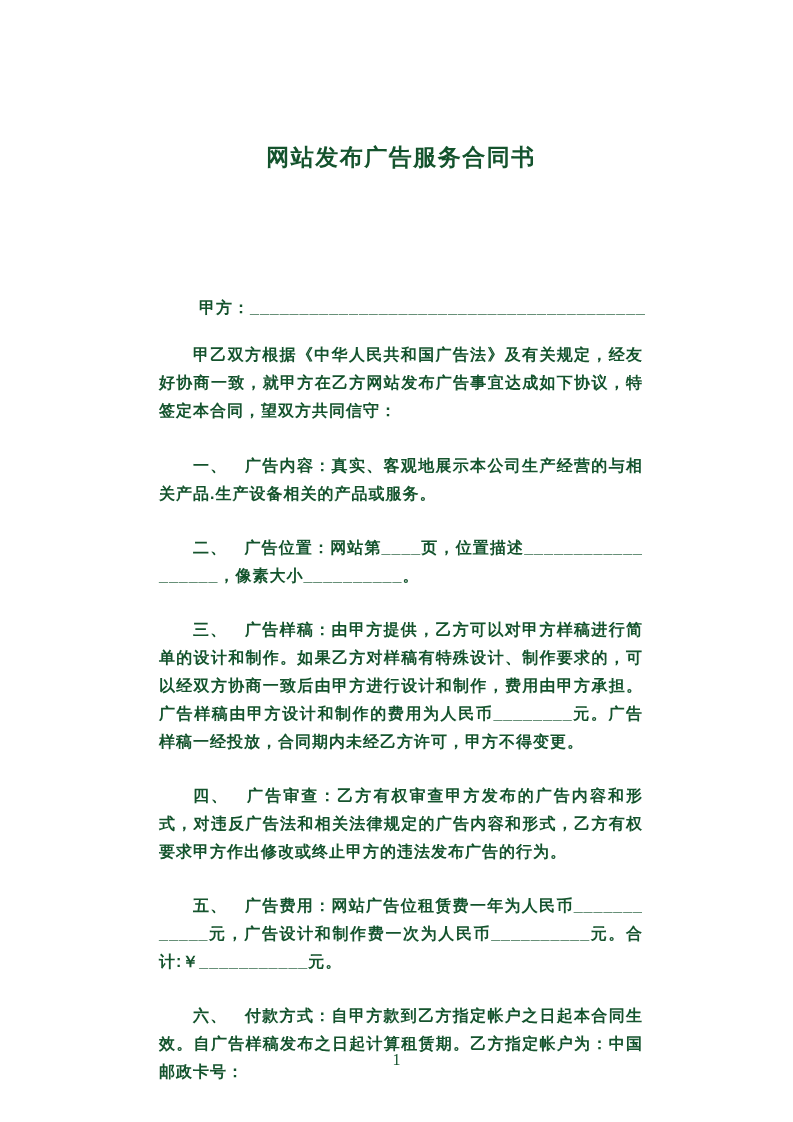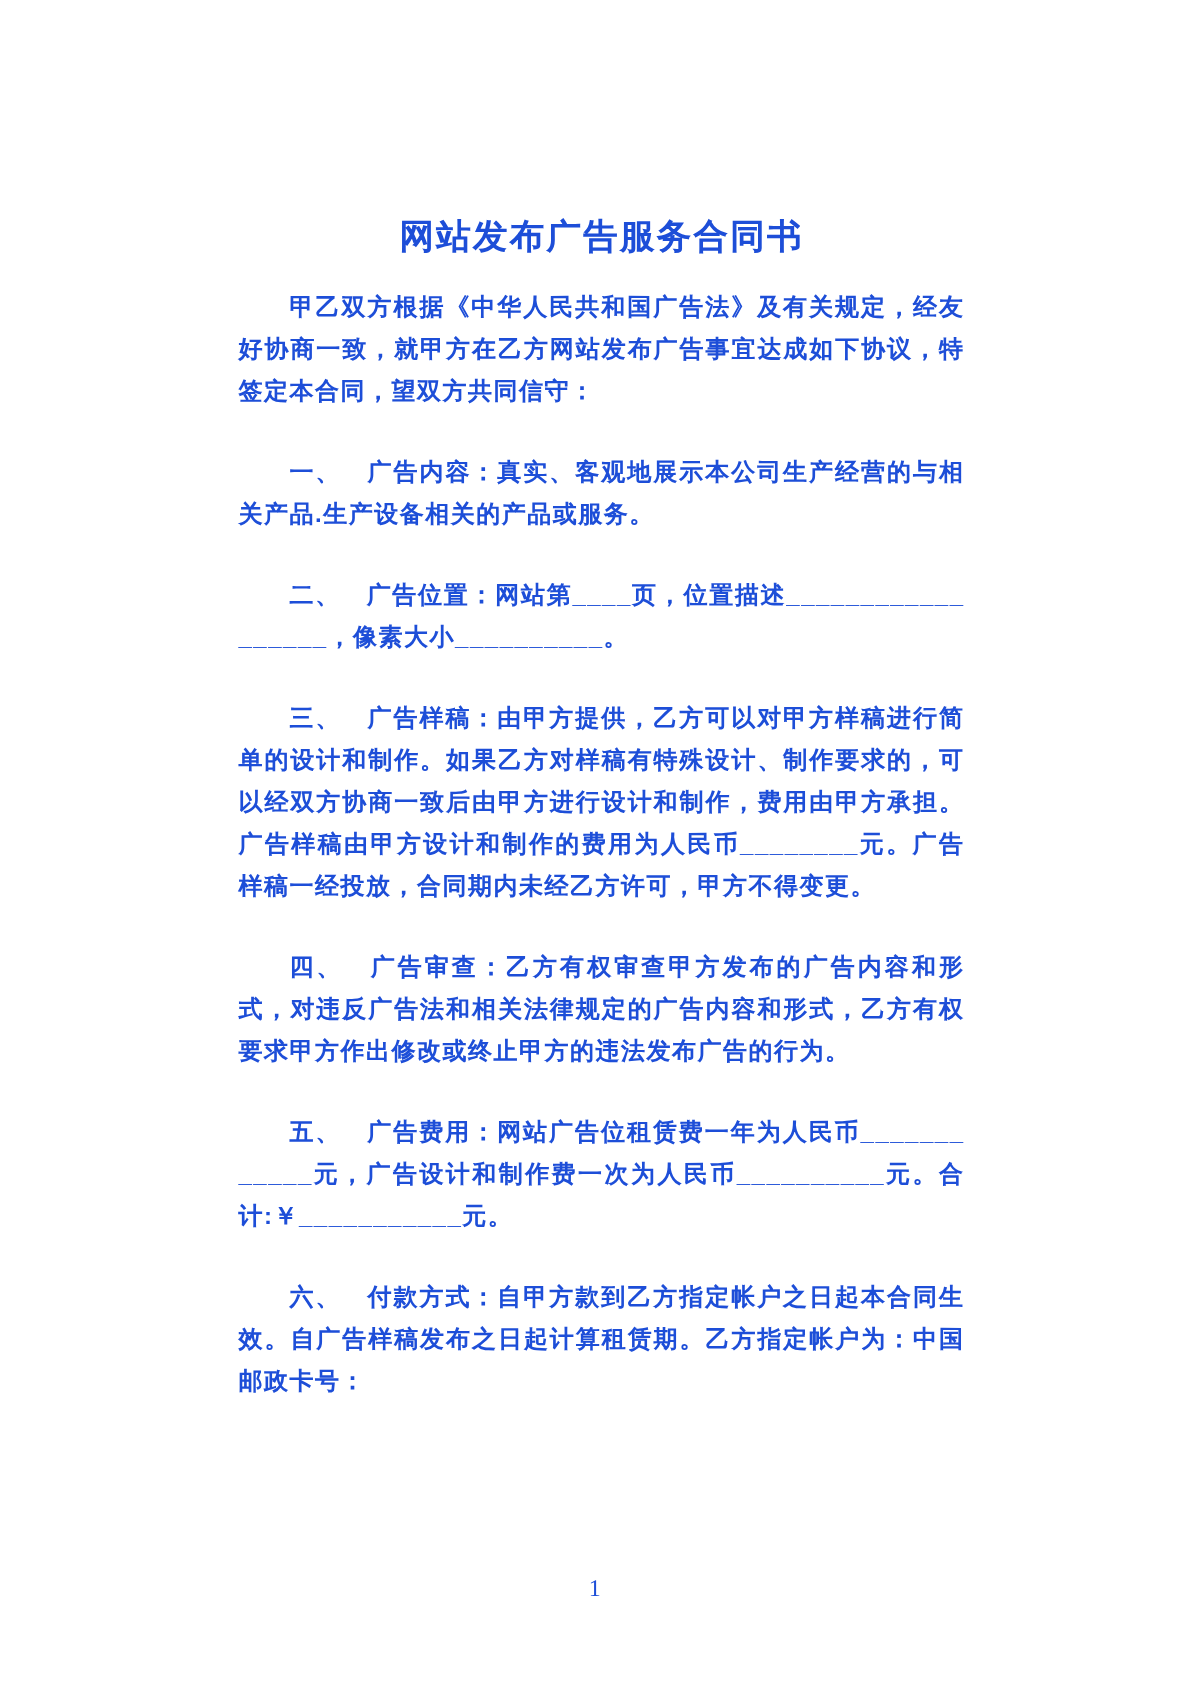--- a/index.html
+++ b/index.html
@@ -10,21 +10,21 @@
   .page {
     position: relative;
     width: 659px;
     height: 1122px;
     margin: 0 auto;
     background: #ffffff;
     box-sizing: border-box;
     padding: 142px 83px 0 92px;
     font-family: "Liberation Sans", sans-serif;
     font-weight: bold;
-    color: #1d4ed8;
+    color: #14532d;
     overflow: hidden;
   }
   .doc-title {
     margin: 0;
     font-size: 23px;
     line-height: 30px;
     text-align: center;
     font-weight: bold;
     letter-spacing: 1.5px;
   }
@@ -67,20 +67,23 @@
     line-height: 20px;
   }
 </style>
 </head>
 <body>
 
 <div class="page">
 
   <h1 class="doc-title">网站发布广告服务合同书</h1>
 
+  <div class="party-line first">
+    <span>甲方：</span><span>________________________________________</span>
+  </div>
 
 
   <p class="para intro">甲乙双方根据《中华人民共和国广告法》及有关规定，经友好协商一致，就甲方在乙方网站发布广告事宜达成如下协议，特签定本合同，望双方共同信守：</p>
 
   <p class="para">一、　广告内容：真实、客观地展示本公司生产经营的与相关产品.生产设备相关的产品或服务。</p>
 
   <p class="para">二、　广告位置：网站第____页，位置描述__________________，像素大小__________。</p>
 
   <p class="para">三、　广告样稿：由甲方提供，乙方可以对甲方样稿进行简单的设计和制作。如果乙方对样稿有特殊设计、制作要求的，可以经双方协商一致后由甲方进行设计和制作，费用由甲方承担。广告样稿由甲方设计和制作的费用为人民币________元。广告样稿一经投放，合同期内未经乙方许可，甲方不得变更。</p>
 

